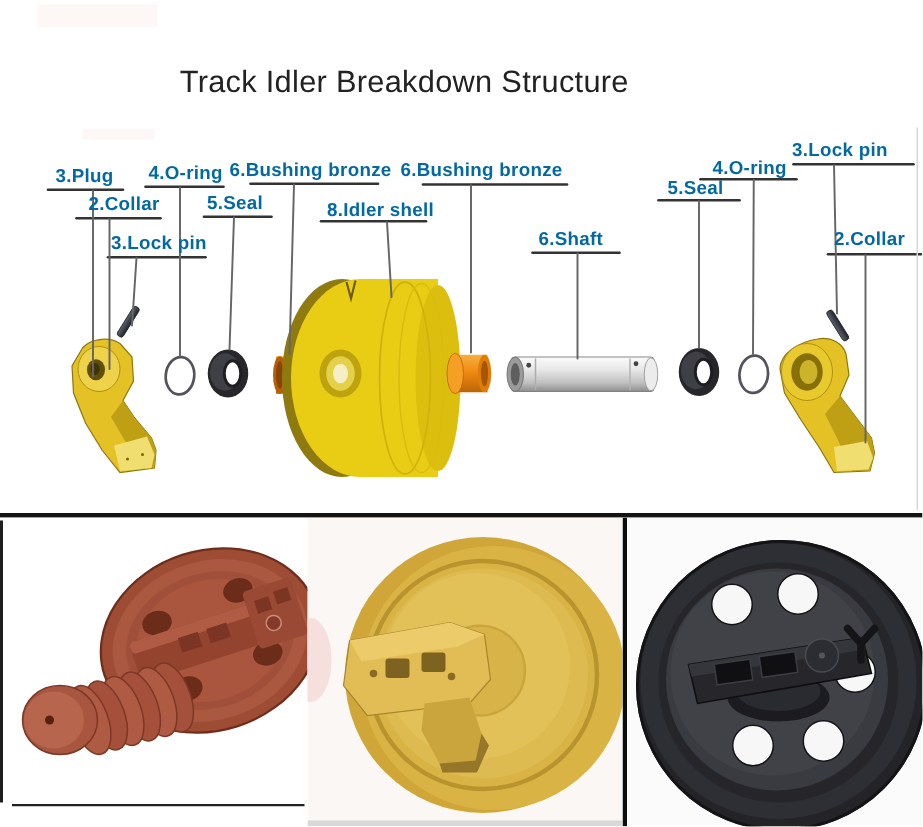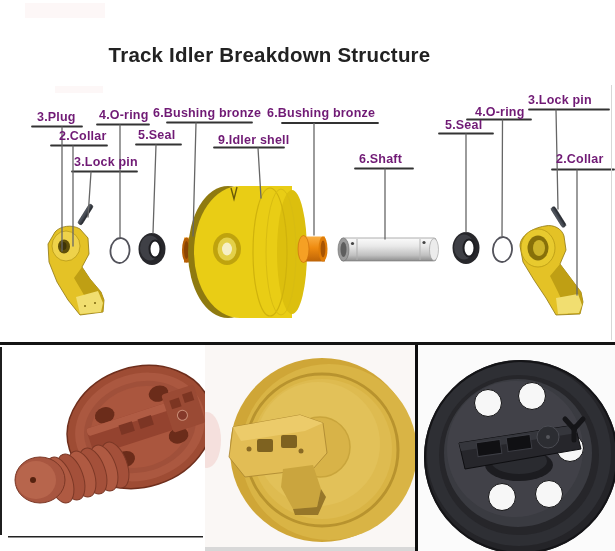--- a/index.html
+++ b/index.html
@@ -2,24 +2,24 @@
 <html><head>
 <meta charset="utf-8">
 <style>
   html,body{margin:0;padding:0;}
   body{
     width:615px;height:551px;position:relative;overflow:hidden;
     background:#ffffff;font-family:"Liberation Sans", sans-serif;
   }
   .title{
     position:absolute;left:0;top:43px;width:539px;text-align:center;
-    font-size:20.5px;font-weight:700;color:#222;letter-spacing:.2px;
+    font-size:20.5px;font-weight:400;color:#222;letter-spacing:.2px;
   }
   .lbl{
-    position:absolute;font-size:12.5px;font-weight:bold;color:#701a75;
+    position:absolute;font-size:12.5px;font-weight:bold;color:#0369a1;
     white-space:nowrap;letter-spacing:.2px;
   }
   .wm{position:absolute;background:#fdf7f7;}
   #diagram-svg{position:absolute;left:0;top:0;}
   .photo{position:absolute;}
   .divider{position:absolute;left:0;top:342px;width:615px;height:3px;background:#141414;}
   .edge-artifact{position:absolute;left:611px;top:85px;width:1px;height:255px;background:#d7d7d7;}
 </style>
 </head>
 <body>
@@ -162,21 +162,21 @@
     </g>
   </g>
 </svg>
 
 <div class="lbl" style="left:37px;top:110px">3.Plug</div>
 <div class="lbl" style="left:59px;top:129px">2.Collar</div>
 <div class="lbl" style="left:74px;top:155px">3.Lock pin</div>
 <div class="lbl" style="left:99px;top:108px">4.O-ring</div>
 <div class="lbl" style="left:138px;top:128px">5.Seal</div>
 <div class="lbl" style="left:153px;top:106px">6.Bushing bronze</div>
-<div class="lbl" style="left:218px;top:133px">9.Idler shell</div>
+<div class="lbl" style="left:218px;top:133px">8.Idler shell</div>
 <div class="lbl" style="left:267px;top:106px">6.Bushing bronze</div>
 <div class="lbl" style="left:359px;top:152px">6.Shaft</div>
 <div class="lbl" style="left:445px;top:118px">5.Seal</div>
 <div class="lbl" style="left:475px;top:105px">4.O-ring</div>
 <div class="lbl" style="left:528px;top:93px">3.Lock pin</div>
 <div class="lbl" style="left:556px;top:152px">2.Collar</div>
 
 <div class="divider"></div>
 <div class="edge-artifact"></div>
 

